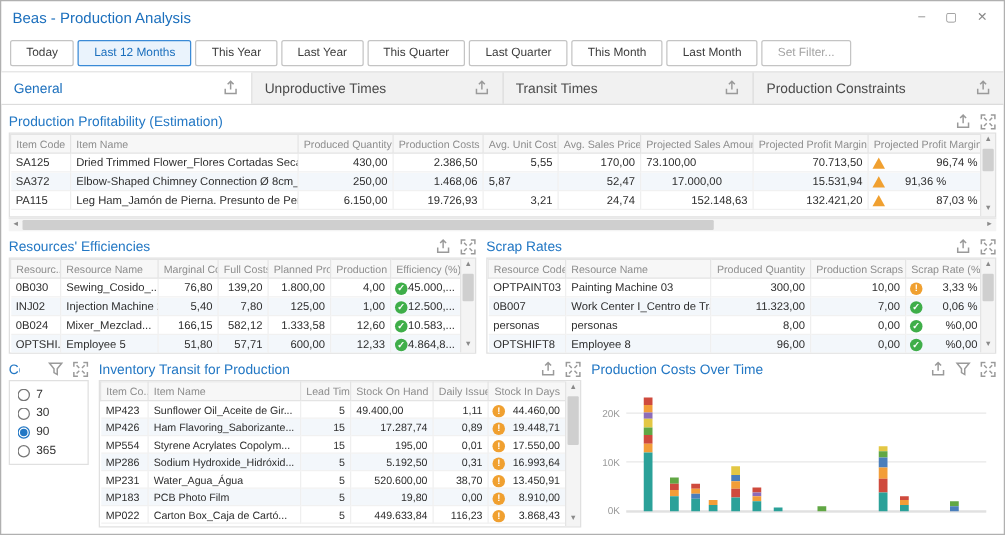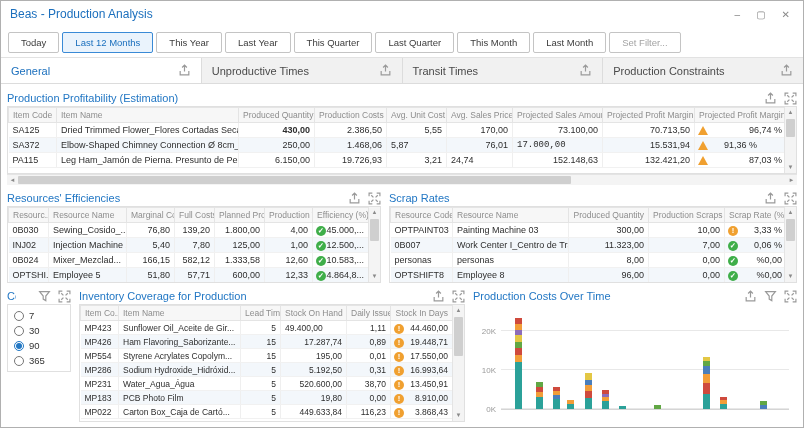--- a/index.html
+++ b/index.html
@@ -148,46 +148,46 @@
                   <th style="text-align: right;">Avg. Sales Price</th>
                   <th style="text-align: right;">Projected Sales Amount</th>
                   <th style="text-align: right;">Projected Profit Margin</th>
                   <th style="text-align: right;">Projected Profit Margin (%)</th>
                 </tr>
               </thead>
               <tbody>
                 <tr>
                   <td>SA125</td>
                   <td>Dried Trimmed Flower_Flores Cortadas Secas</td>
-                  <td style="text-align: right; font-weight: bold;">430,00</td>
+                  <td style="text-align: right;">430,00</td>
                   <td style="text-align: right;">2.386,50</td>
                   <td style="text-align: right;">5,55</td>
                   <td style="text-align: right;">170,00</td>
-                  <td style="text-align: right; margin-left: 33px;">73.100,00</td>
+                  <td style=" margin-left: 33px;">73.100,00</td>
                   <td style="text-align: right;">70.713,50</td>
                   <td style="text-align: right;"><span class="ic ic-warn"></span><span>96,74 %</span></td>
                 </tr>
                 <tr>
                   <td>SA372</td>
                   <td>Elbow-Shaped Chimney Connection Ø 8cm_Conexión ...</td>
                   <td style="text-align: right;">250,00</td>
                   <td style="text-align: right;">1.468,06</td>
                   <td style="text-align: left;">5,87</td>
-                  <td style="text-align: right;">76,01</td>
-                  <td style="text-align: left; font-family: Liberation Mono, monospace;">17.000,00</td>
+                  <td style="text-align: right;">52,47</td>
+                  <td style="text-align: center;">17.000,00</td>
                   <td style="text-align: right;">15.531,94</td>
                   <td style="text-align: center;"><span class="ic ic-warn"></span><span>91,36 %</span></td>
                 </tr>
                 <tr>
                   <td>PA115</td>
                   <td>Leg Ham_Jamón de Pierna. Presunto de Perna</td>
                   <td style="text-align: right;">6.150,00</td>
                   <td style="text-align: right;">19.726,93</td>
                   <td style="text-align: right;">3,21</td>
-                  <td style="text-align: left; margin-left: 40px;">24,74</td>
+                  <td style="text-align: right; margin-left: 40px;">24,74</td>
                   <td style="text-align: right;">152.148,63</td>
                   <td style="text-align: right;">132.421,20</td>
                   <td style="text-align: right;"><span class="ic ic-warn"></span><span>87,03 %</span></td>
                 </tr>
               </tbody>
             </table>
           </div>
         <div class="vscroll">
           <div class="sarrow">▲</div>
           <div class="strack">
@@ -392,21 +392,21 @@
             </label>
             <label>
               <input type="radio" name="cov" style="">
               <span>365</span>
             </label>
           </div>
       </div>
 
       <div class="panel" style="width:386px">
         <div class="panel-header">
-          <span class="ptitle">Inventory Coverage for Production</span>
+          <span class="ptitle">Inventory Transit for Production</span>
           <span class="hicons">
             <span class="picon"><svg viewBox="0 0 12 12">
                   <path d="M6 1v6M3.8 3.2 6 1l2.2 2.2M2 6.5V10h8V6.5"></path>
                 </svg></span>
             <span class="picon"><svg viewBox="0 0 12 12">
                   <path d="M1 4V1h3M8 1h3v3M11 8v3H8M4 11H1V8M3 3l2 2M9 3 7 5M9 9 7 7M3 9l2-2"></path>
                 </svg></span>
           </span>
         </div>
         <div class="tablewrap" style="flex:1">

